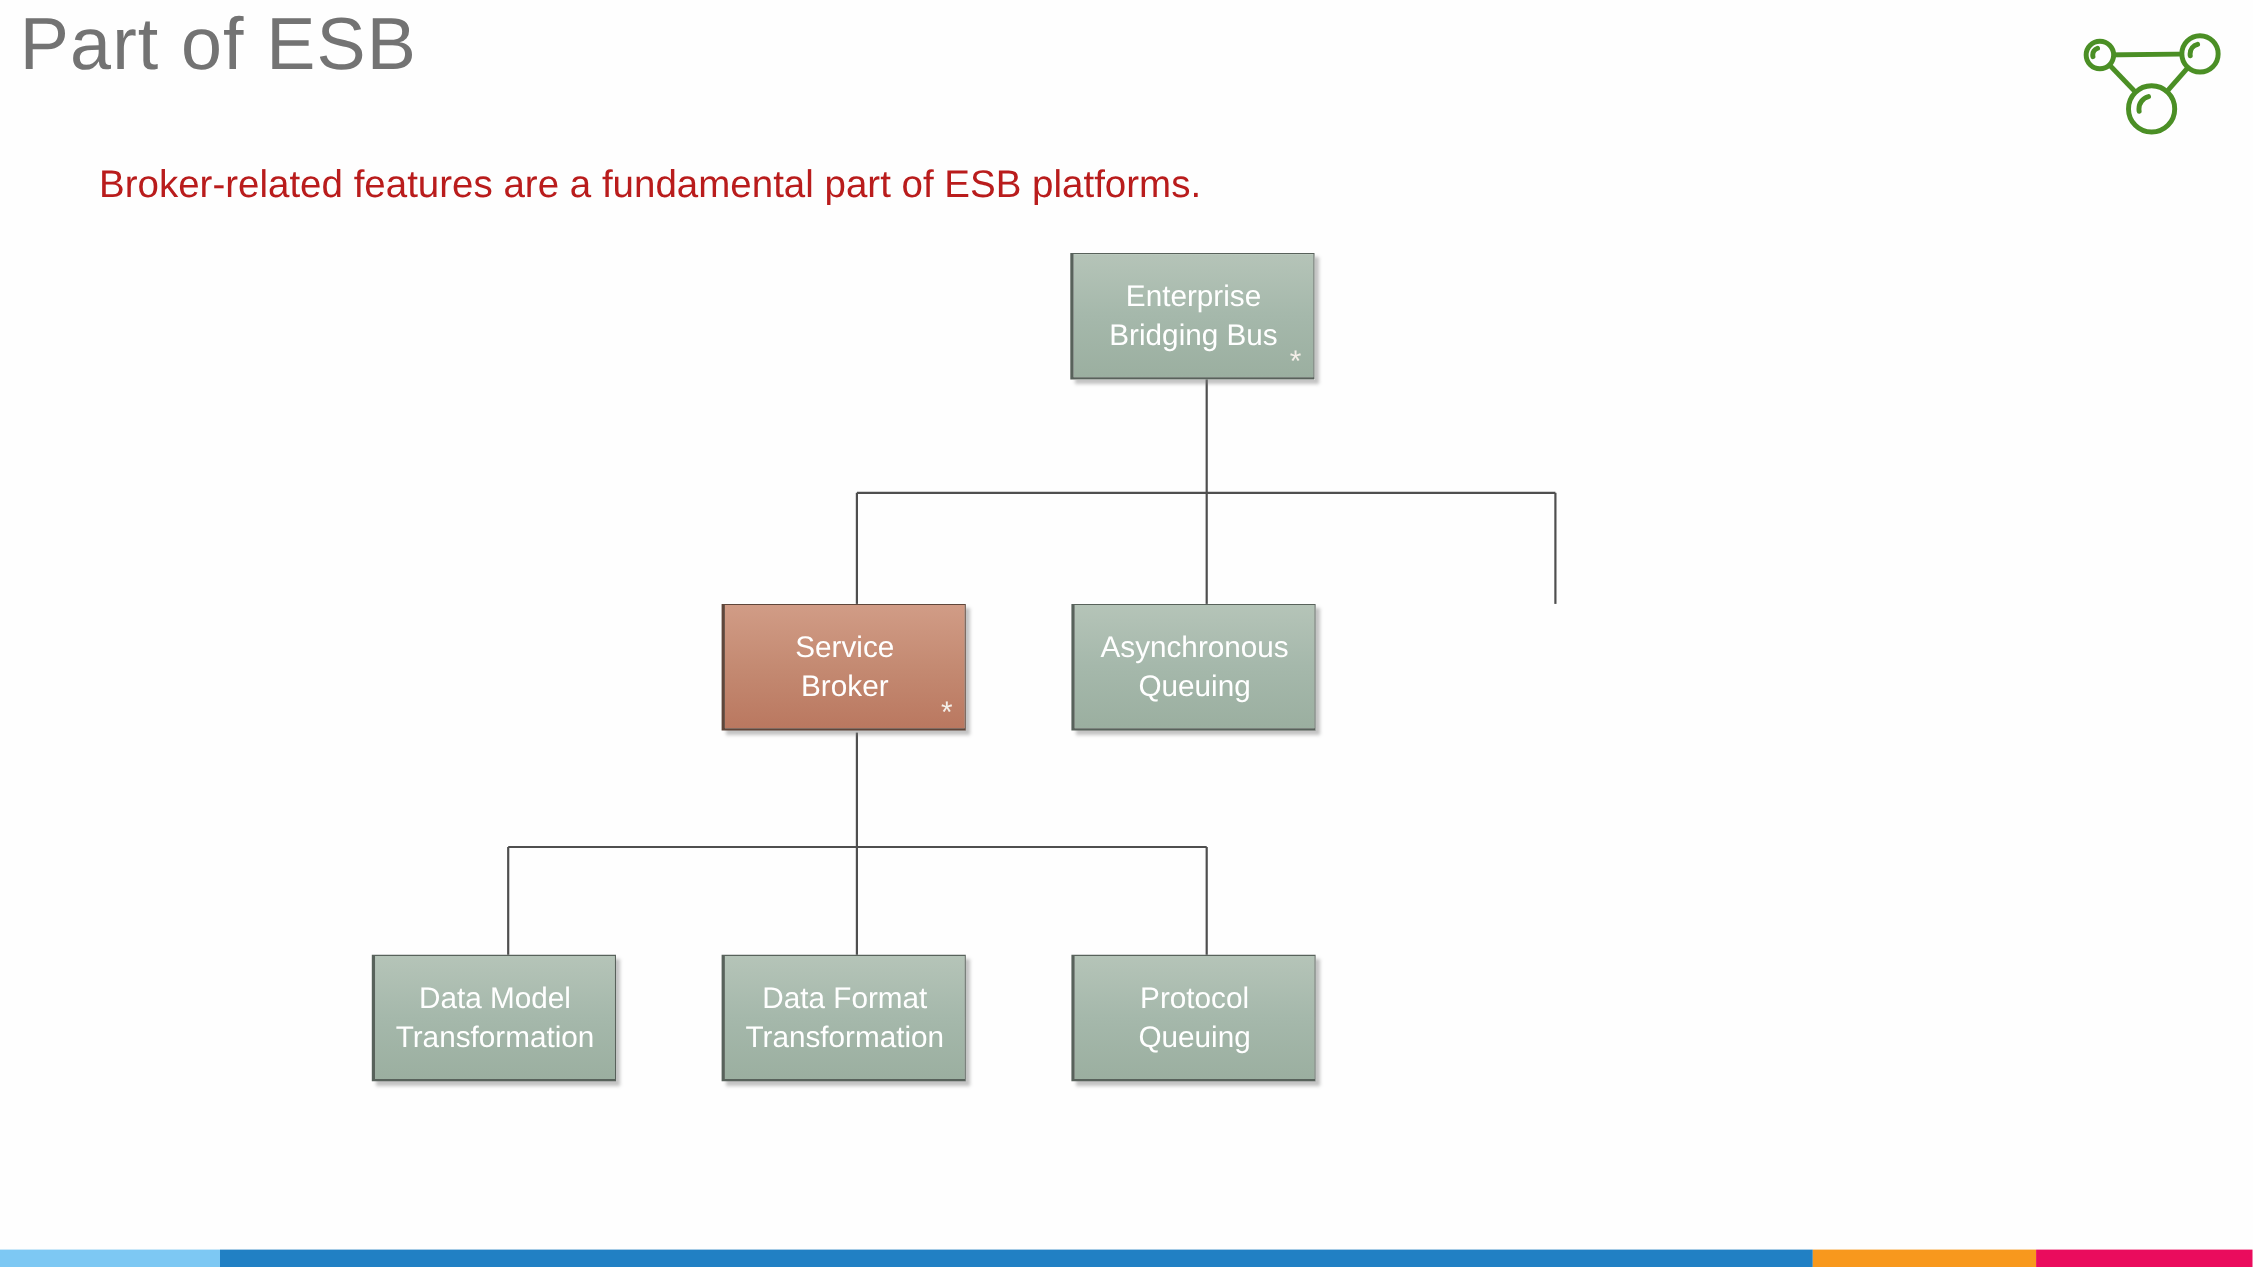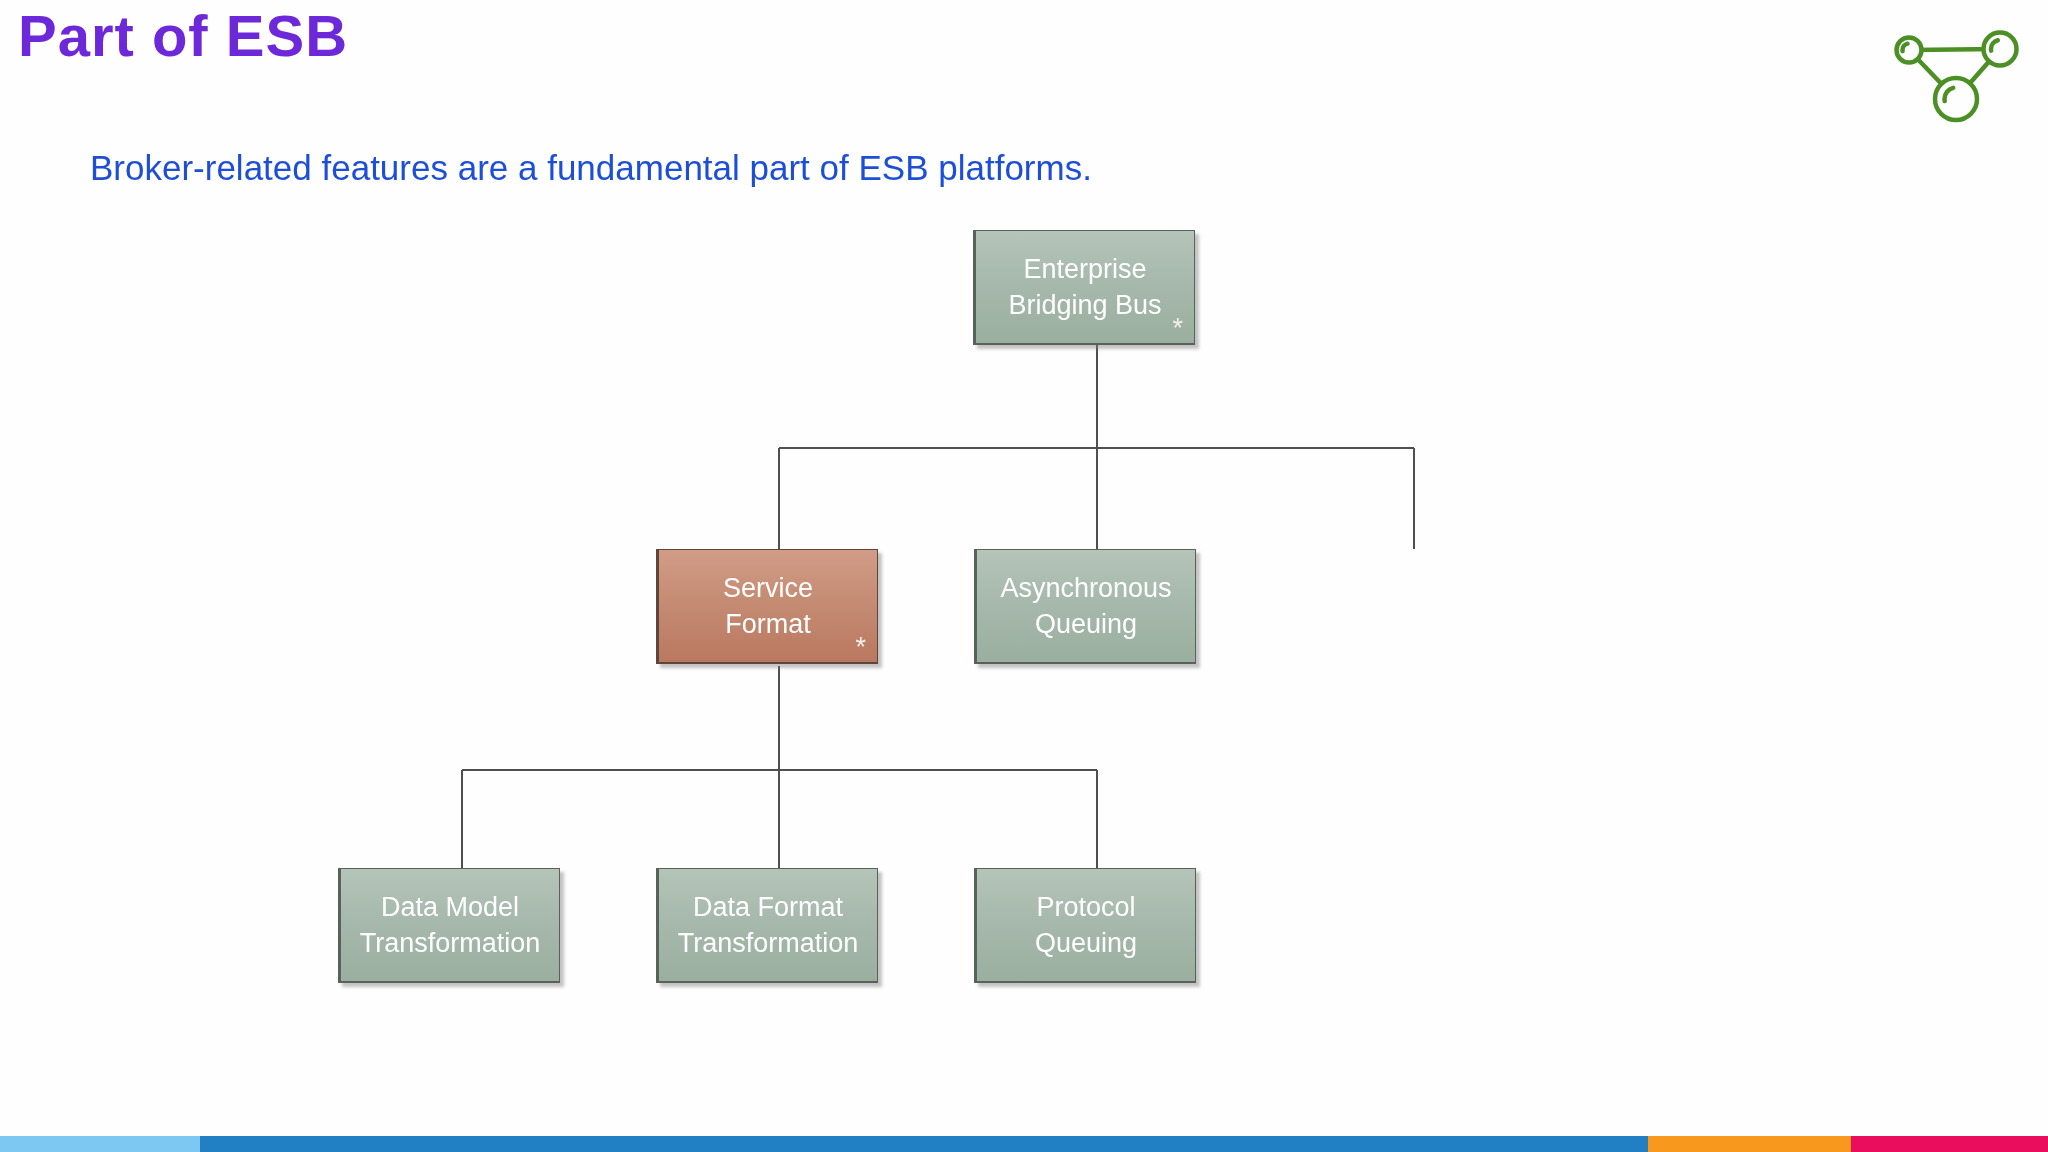--- a/index.html
+++ b/index.html
@@ -6,28 +6,28 @@
   .slide{
     position:relative;
     width:2048px;height:1152px;
     background:#fefefe;
     overflow:hidden;
     font-family:"Liberation Sans","DejaVu Sans",sans-serif;
   }
   .title{
     position:absolute;left:18px;top:2px;
     margin:0;
-    font-size:58px;font-weight:700;letter-spacing:1px;
-    color:#6d28d9;
+    font-size:67px;font-weight:400;letter-spacing:1px;
+    color:#737373;
   }
   .subtitle{
     position:absolute;left:90px;top:148px;
     margin:0;
     font-size:35px;font-weight:400;
-    color:#1d4ed8;
+    color:#b91c1c;
   }
   .logo{position:absolute;left:1850px;top:0;}
   .connectors{position:absolute;left:0;top:0;}
   .node{
     position:absolute;
     width:222px;height:115px;
     box-sizing:border-box;
     display:flex;align-items:center;justify-content:center;
     text-align:center;
     color:#ffffff;
@@ -103,21 +103,21 @@
     <div>
       <span>Enterprise</span><br>
       <span>Bridging Bus</span>
     </div>
     <span class="marker">*</span>
   </div>
 
   <div class="node salmon" style="left:656px;top:549px">
     <div>
       <span>Service</span><br>
-      <span>Format</span>
+      <span>Broker</span>
     </div>
     <span class="marker">*</span>
   </div>
 
   <div class="node green" style="left:974px;top:549px">
     <div>
       <span>Asynchronous</span><br>
       <span>Queuing</span>
     </div>
   </div>

